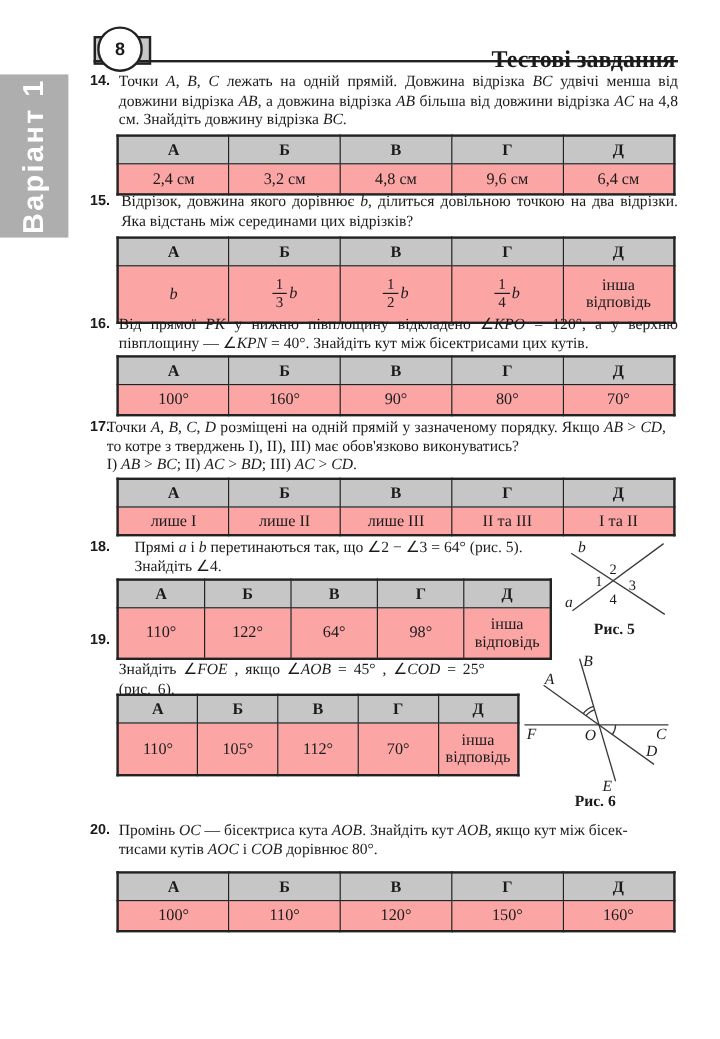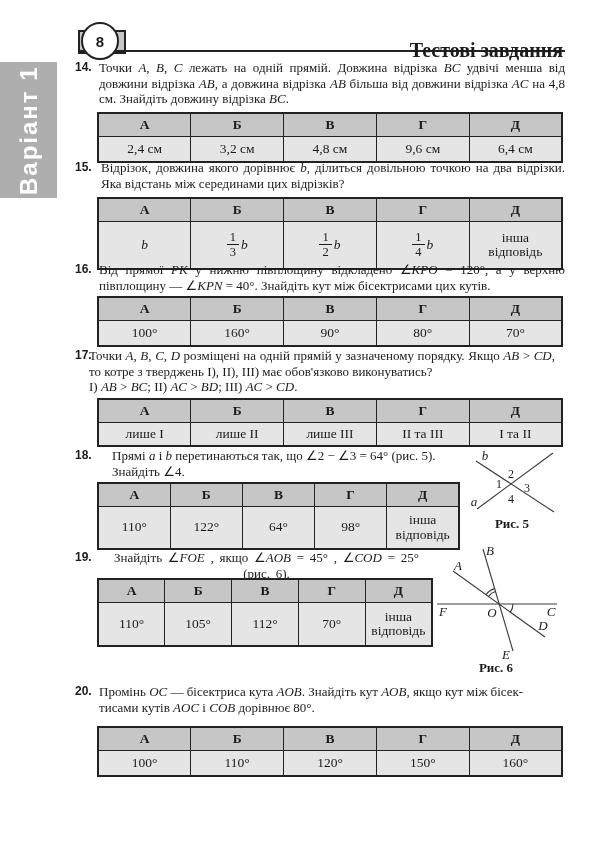--- a/index.html
+++ b/index.html
@@ -25,21 +25,21 @@
   }
   .header-rule{left:78px;top:50px;width:487px;height:2px;background:#222}
   .header-title{top:39px;right:37px;font-family:Liberation Serif, serif;font-weight:bold;font-size:20px}
   
   .qnum{font-family:"Liberation Sans",sans-serif;font-weight:bold;font-size:12px;line-height:15.6px}
   .qtext{font-size:13px;line-height:15.6px;text-align:justify}
   .qtext i{font-style:italic}
   
   table.ans{border-collapse:collapse;table-layout:fixed;border:2px solid #222;font-size:13.5px}
   table.ans th{background:#c6c6c6;border:1px solid #222;font-weight:bold;height:20px;text-align:center;font-family:"Liberation Serif",serif}
-  table.ans td{border:1px solid #222;background:#e5e5e5;text-align:center;vertical-align:middle;line-height:14.5px;padding:1px 2px}
+  table.ans td{border:1px solid #222;background:#fca5a5;text-align:center;vertical-align:middle;line-height:14.5px;padding:1px 2px}
   .h23 td{height:22px}.h46 td{height:44px}.h21 td{height:20px}.h41 td{height:39px}.h42 td{height:40px}
   .frac{display:inline-block;vertical-align:middle;text-align:center;font-size:12.5px;line-height:1.12;margin-right:2px;position:relative;top:-1px}
   .frac .fn{display:block;border-bottom:1px solid #1b1b1b;padding:0 3px}
   .frac .fd{display:block}
   
   svg.fig line, svg.fig path{stroke:#3a3a3a;stroke-width:1.1;fill:none}
   svg.fig text{font-family:"Liberation Serif",serif;font-size:13px;fill:#1b1b1b}
   svg.fig text.it{font-style:italic}
   svg.fig text.num{font-size:12px}
   svg.fig text.cap{font-weight:bold;font-size:13px}
@@ -179,22 +179,22 @@
   <line x1="9" y1="61" x2="85" y2="5"></line>
   <text class="it" x="17" y="12" text-anchor="middle">b</text>
   <text class="it" x="6" y="58" text-anchor="middle">a</text>
   <text class="num" x="31" y="40" text-anchor="middle">1</text>
   <text class="num" x="43" y="30" text-anchor="middle">2</text>
   <text class="num" x="59" y="44" text-anchor="middle">3</text>
   <text class="num" x="43" y="55" text-anchor="middle">4</text>
   <text class="cap" x="44" y="80" text-anchor="middle">Рис. 5</text>
 </svg>
 
-<div class="abs qnum" style="left:75px;top:550px">19.</div>
-<div class="abs qtext ws" style="left:99px;top:550px;width:335px;text-align:center">Знайдіть ∠<i>FOE</i> , якщо ∠<i>AOB</i> = 45° , ∠<i>COD</i> = 25°<br>(рис. 6).</div>
+<div class="abs qnum" style="left:75px;top:526px">19.</div>
+<div class="abs qtext ws" style="left:99px;top:550px;width:335px;text-align:left">Знайдіть ∠<i>FOE</i> , якщо ∠<i>AOB</i> = 45° , ∠<i>COD</i> = 25°<br>(рис. 6).</div>
 <table class="abs ans h42" style="left:97px;top:578px;width:336px">
     <thead>
       <tr>
         <th>А</th>
         <th>Б</th>
         <th>В</th>
         <th>Г</th>
         <th>Д</th>
       </tr>
     </thead>

